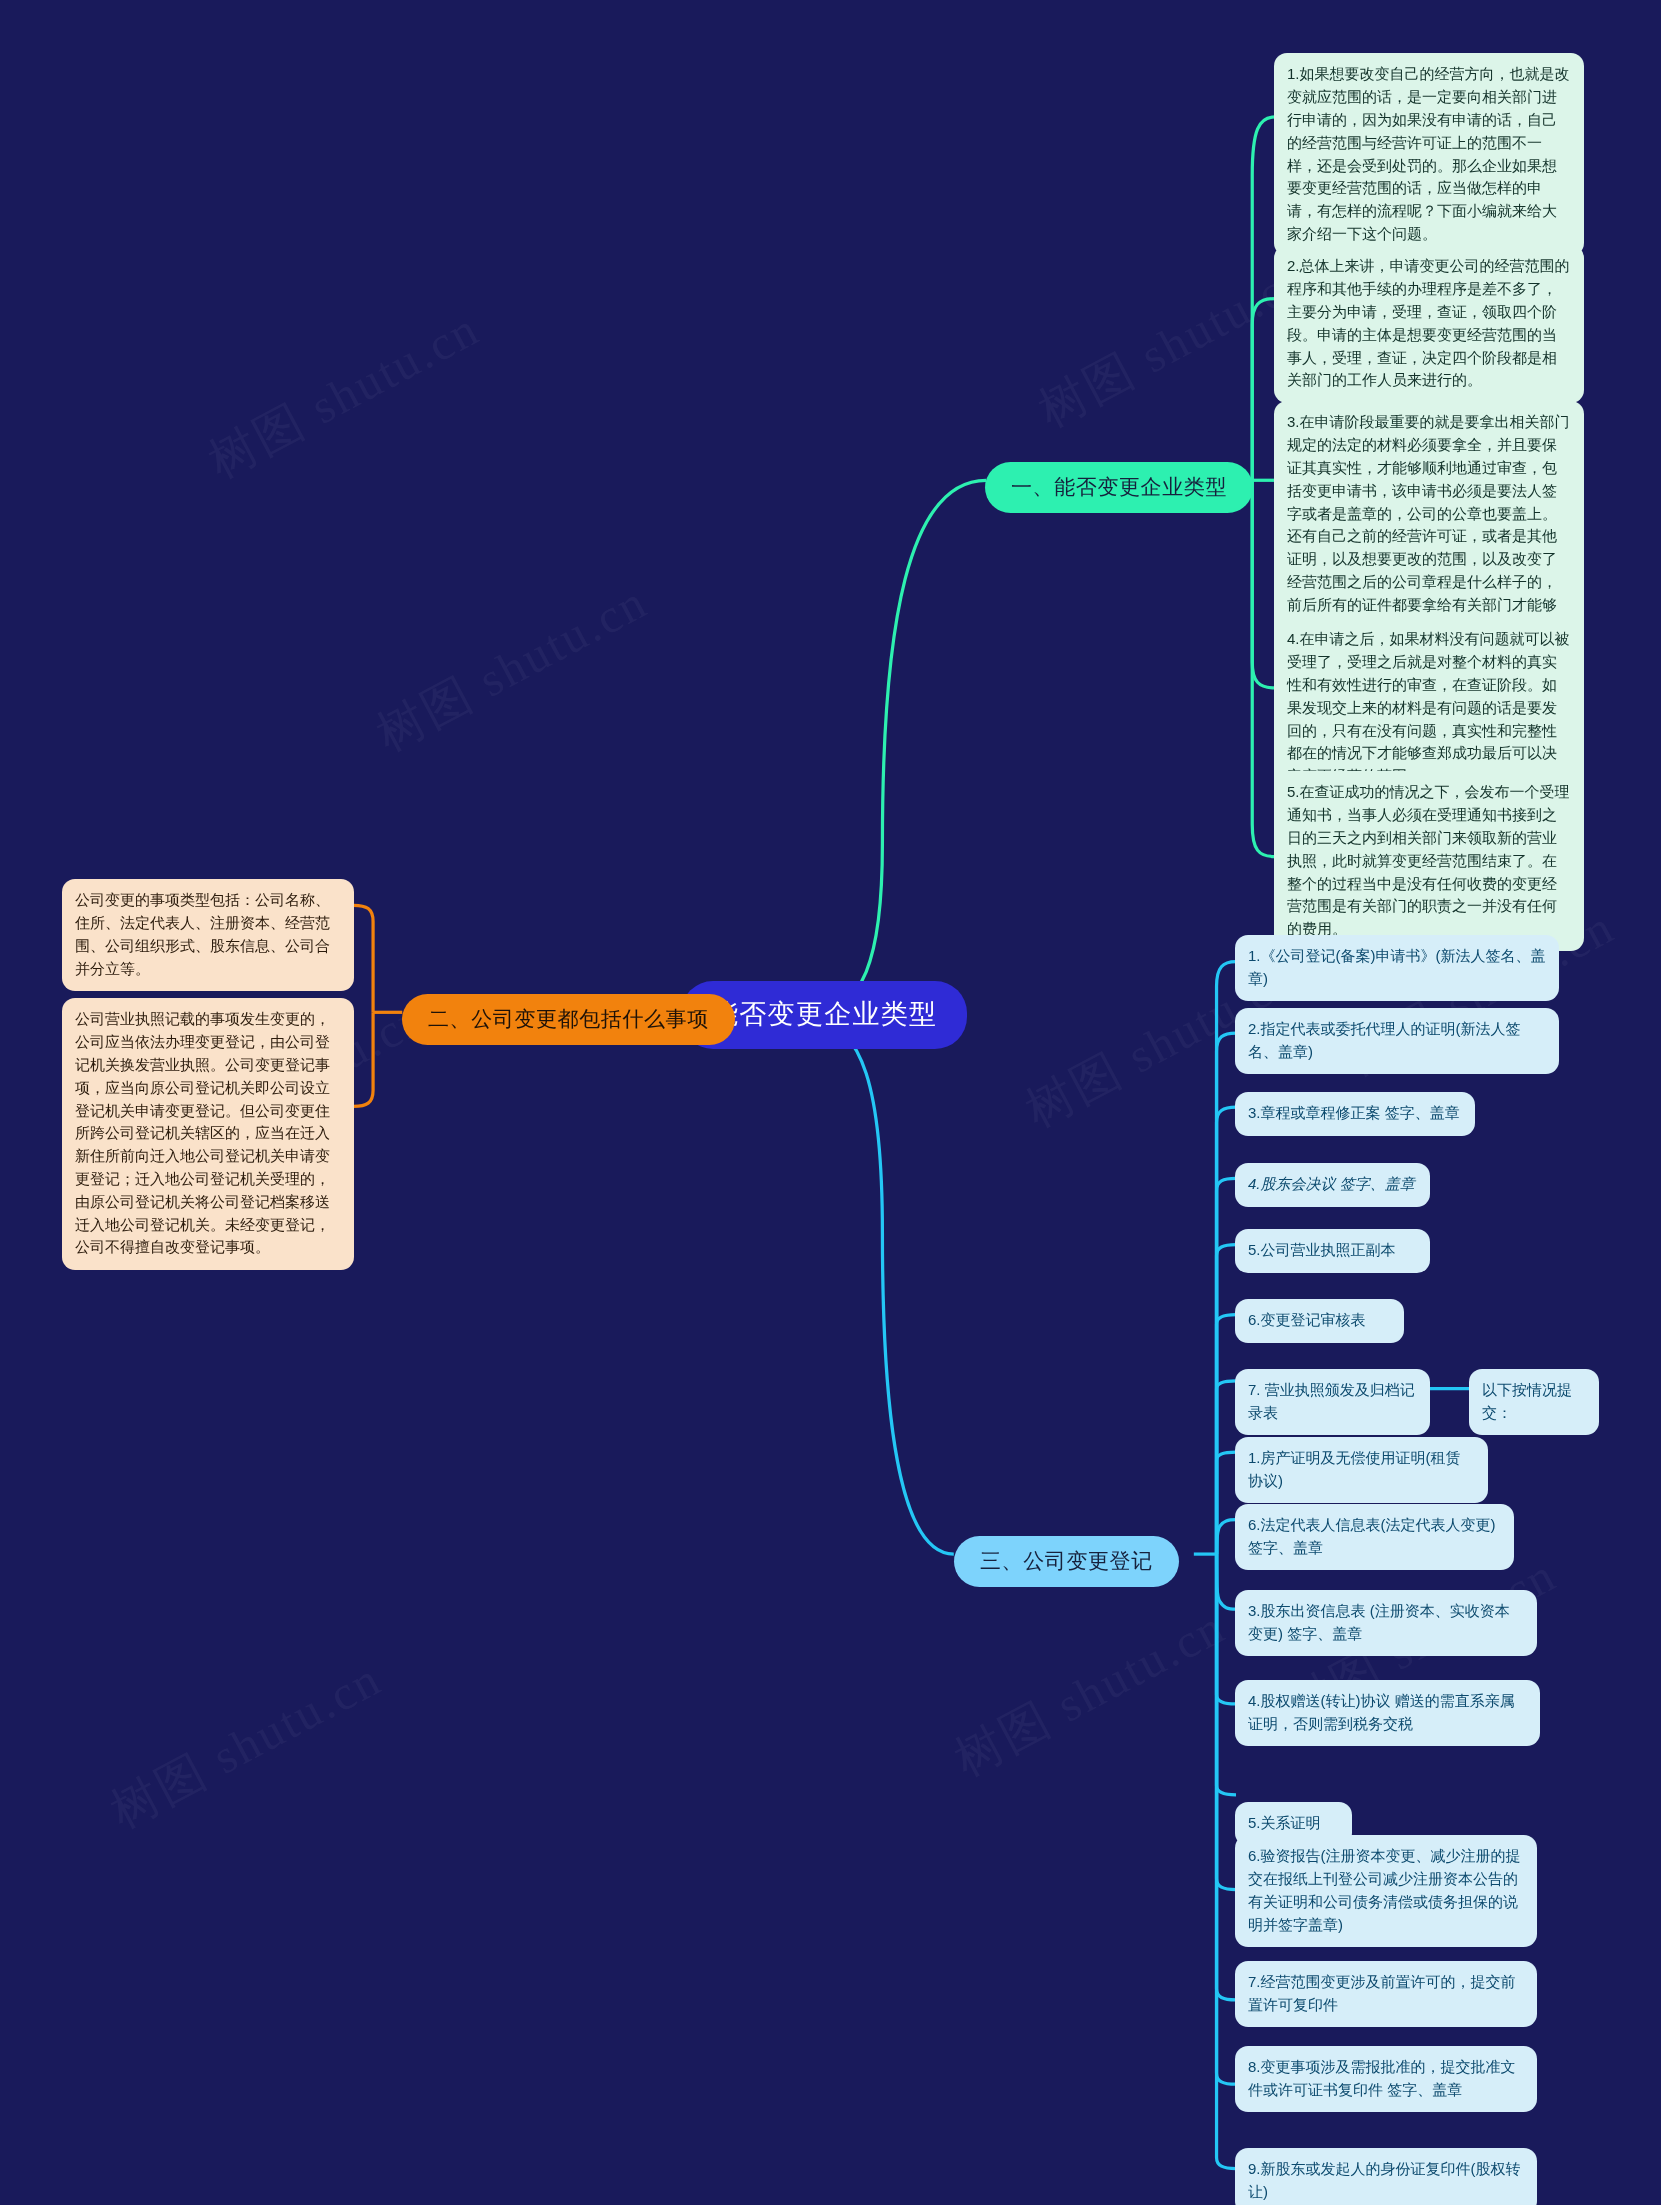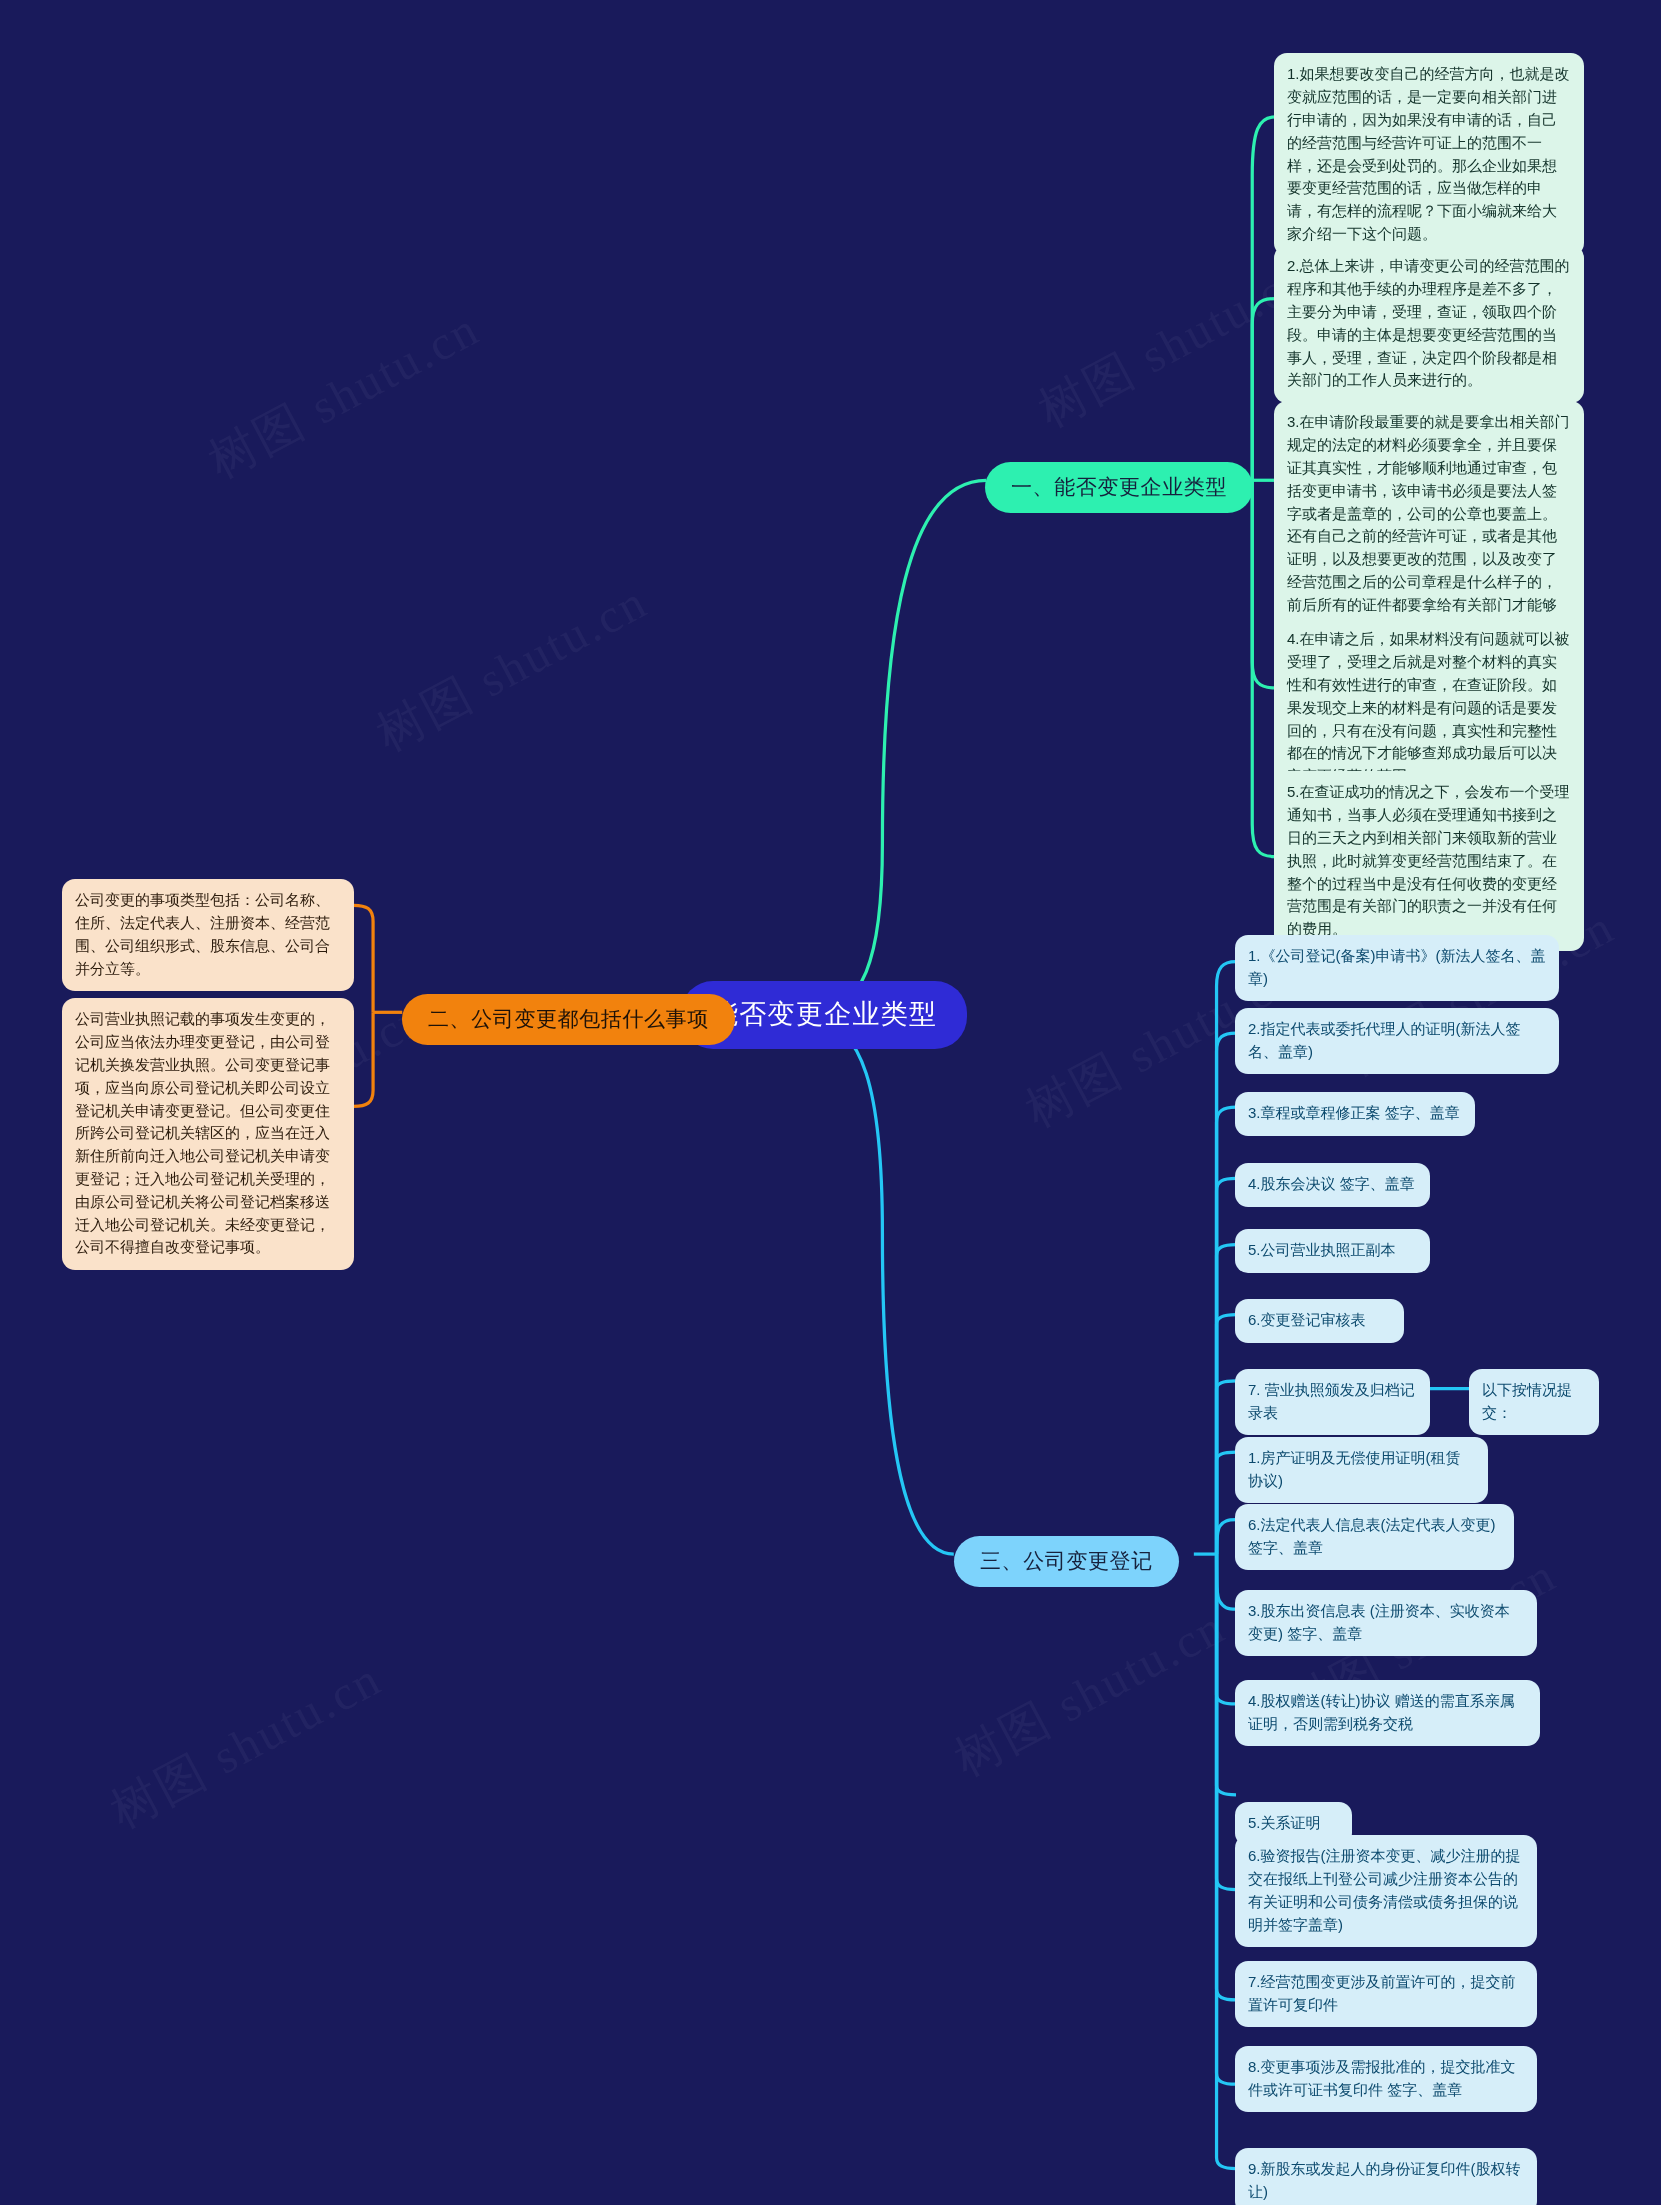--- a/index.html
+++ b/index.html
@@ -202,21 +202,21 @@
   </div>
 
   <div class="node leaf blue" style="left:1235px; top:1008px; width:324px;">
     <span>2.指定代表或委托代理人的证明(新法人签名、盖章)</span>
   </div>
 
   <div class="node leaf blue" style="left:1235px; top:1092px; width:240px;">
     <span>3.章程或章程修正案 签字、盖章</span>
   </div>
 
-  <div class="node leaf blue" style="left:1235px; top:1163px; width:195px;">
+  <div class="node leaf blue" style="left:1235px; top:1163px; width:195px;font-style:italic;">
     <span>4.股东会决议 签字、盖章</span>
   </div>
 
   <div class="node leaf blue" style="left:1235px; top:1229px; width:195px;">
     <span>5.公司营业执照正副本</span>
   </div>
 
   <div class="node leaf blue" style="left:1235px; top:1299px; width:169px;">
     <span>6.变更登记审核表</span>
   </div>

